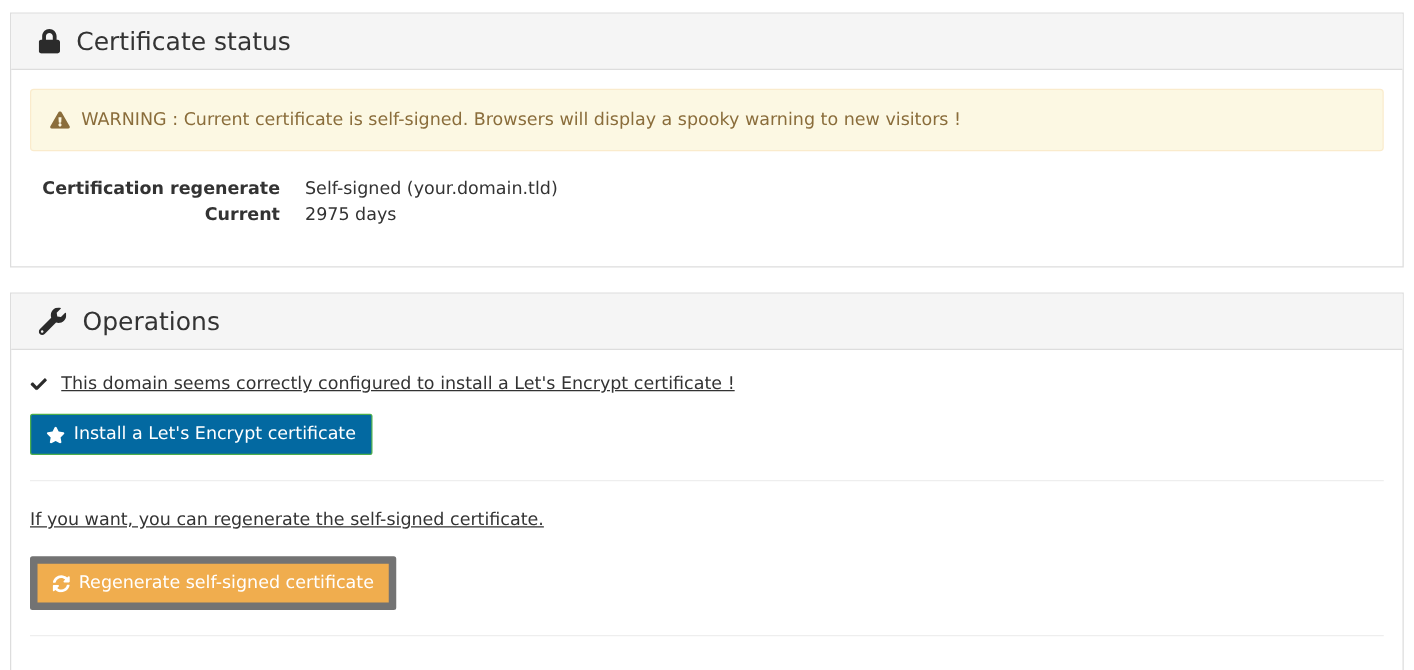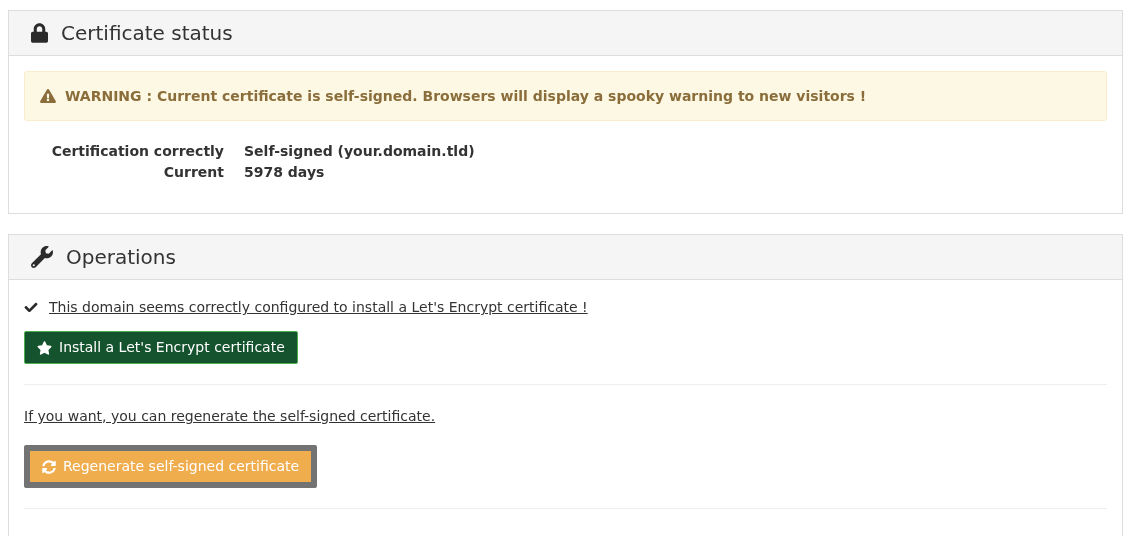--- a/index.html
+++ b/index.html
@@ -44,40 +44,38 @@
   .alert-warning {
     background: #fcf8e3;
     border: 1px solid #faebcc;
     color: #8a6d3b;
     border-radius: 3px;
     padding: 14px 15px;
     display: flex;
     align-items: center;
     gap: 9px;
     line-height: 20px;
-    font-weight: bold;
   }
   .alert-warning .warn-icon { color: #8a6d3b; display: inline-flex; flex: 0 0 auto; }
 
   dl.cert-info {
     margin: 20px 0 15px 0;
     overflow: hidden;
   }
   dl.cert-info dt {
     float: left;
     clear: left;
     width: 200px;
     text-align: right;
     font-weight: bold;
     line-height: 21px;
   }
   dl.cert-info dd {
     margin-left: 220px;
     line-height: 21px;
-    font-weight: bold;
   }
 
   .status-line {
     margin: 2px 0 14px 0;
     display: flex;
     align-items: center;
     gap: 11px;
     line-height: 20px;
   }
   .status-line .check-icon { color: #2b2b2b; display: inline-flex; flex: 0 0 auto; }
@@ -89,21 +87,21 @@
     border-radius: 2px;
     padding: 6px 12px;
     font-size: 14px;
     font-family: inherit;
     color: #ffffff;
     cursor: pointer;
     line-height: 19px;
   }
   .btn svg { display: block; }
   .btn-success {
-    background: #14532d;
+    background: #0369a1;
     border: 1px solid #4cae4c;
   }
   .btn-warning {
     background: #f0ad4e;
     border: 6px solid #737373;
   }
 
   hr.separator {
     border: none;
     border-top: 1px solid #eeeeee;
@@ -134,24 +132,24 @@
     <div class="panel-body">
       <div class="alert-warning">
         <span class="warn-icon">
           <svg width="16" height="14" viewBox="0 0 576 512" fill="currentColor" aria-hidden="true">
             <path d="M569.517 440.013C587.975 471.945 564.806 512 527.94 512H48.054c-36.937 0-59.999-40.055-41.577-71.987L246.423 23.985c18.467-32.009 64.72-31.951 83.154 0l239.94 416.028zM288 354c-25.405 0-46 20.595-46 46s20.595 46 46 46 46-20.595 46-46-20.595-46-46-46zm-43.673-165.346l7.418 136c.347 6.364 5.609 11.346 11.982 11.346h48.546c6.373 0 11.635-4.982 11.982-11.346l7.418-136c.375-6.874-5.098-12.654-11.982-12.654h-63.383c-6.884 0-12.356 5.78-11.981 12.654z"></path>
           </svg>
         </span>
         <span>WARNING : Current certificate is self-signed. Browsers will display a spooky warning to new visitors !</span>
       </div>
       <dl class="cert-info">
-        <dt>Certification correctly</dt>
+        <dt>Certification regenerate</dt>
         <dd>Self-signed (your.domain.tld)</dd>
         <dt>Current</dt>
-        <dd>5978 days</dd>
+        <dd>2975 days</dd>
       </dl>
     </div>
   </section>
 
   <section class="panel">
     <header class="panel-heading">
       <span class="heading-icon">
         <svg width="22" height="22" viewBox="0 0 512 512" fill="currentColor" aria-hidden="true">
           <path d="M507.73 109.1c-2.24-9.03-13.54-12.09-20.12-5.51l-74.36 74.36-67.88-11.31-11.31-67.88 74.36-74.36c6.62-6.62 3.43-17.9-5.66-20.16-47.38-11.74-99.55.91-136.58 37.93-39.64 39.64-50.55 97.1-34.05 147.2L18.74 402.76c-24.99 24.99-24.99 65.51 0 90.5 24.99 24.99 65.51 24.99 90.5 0l213.21-213.21c50.12 16.71 107.47 5.68 147.37-34.22 37.07-37.07 49.7-89.32 37.91-136.73zM64 472c-13.25 0-24-10.75-24-24 0-13.26 10.75-24 24-24s24 10.74 24 24c0 13.25-10.75 24-24 24z"></path>
         </svg>

